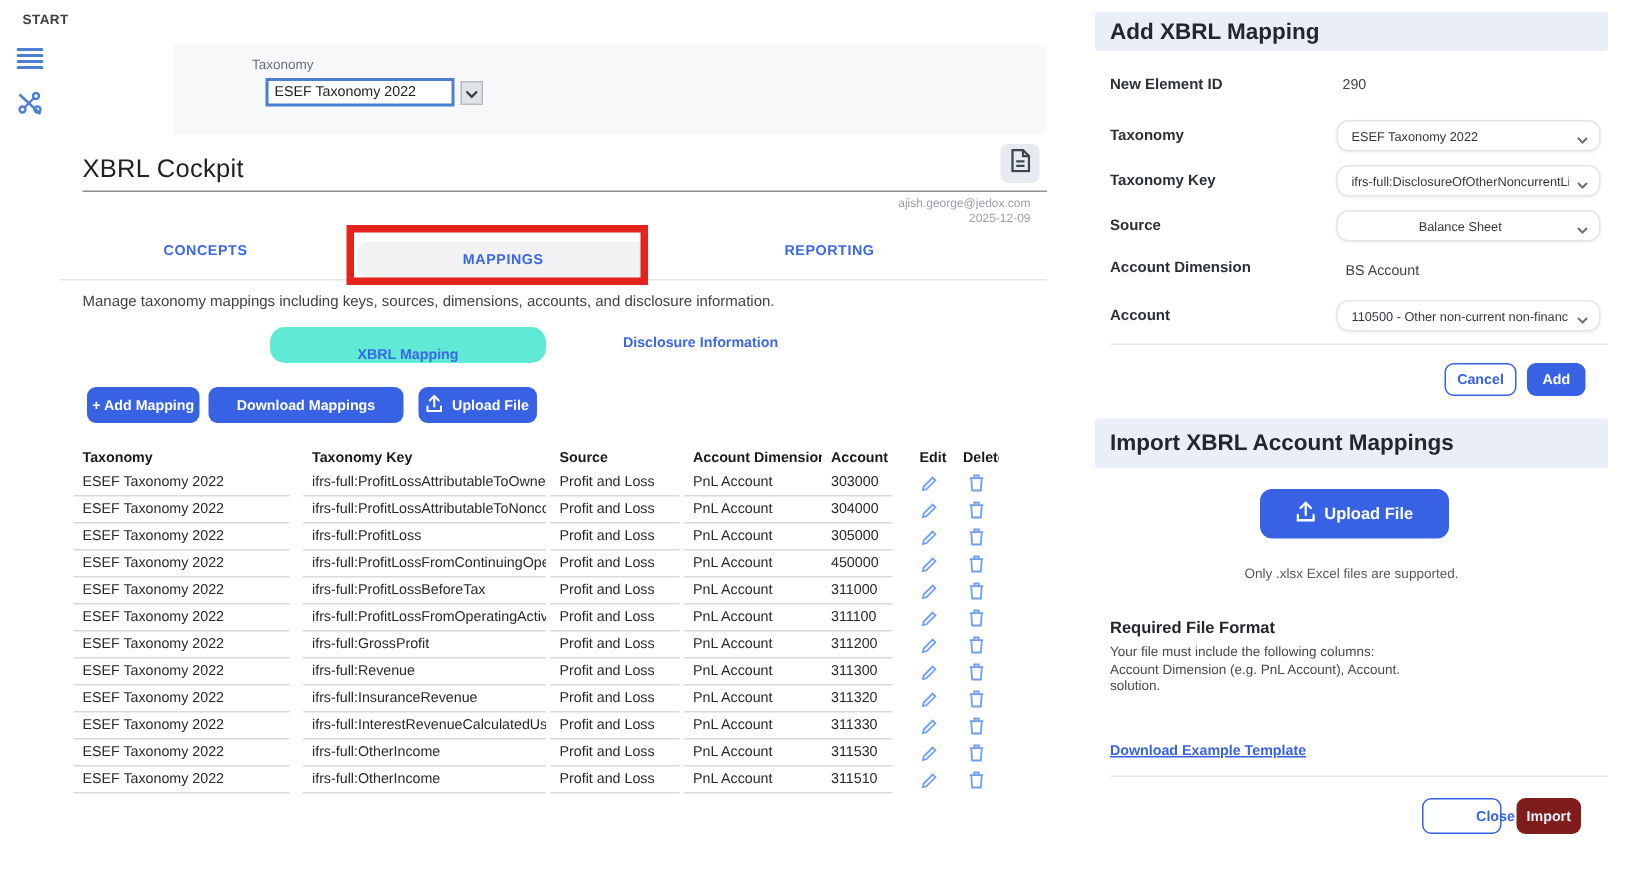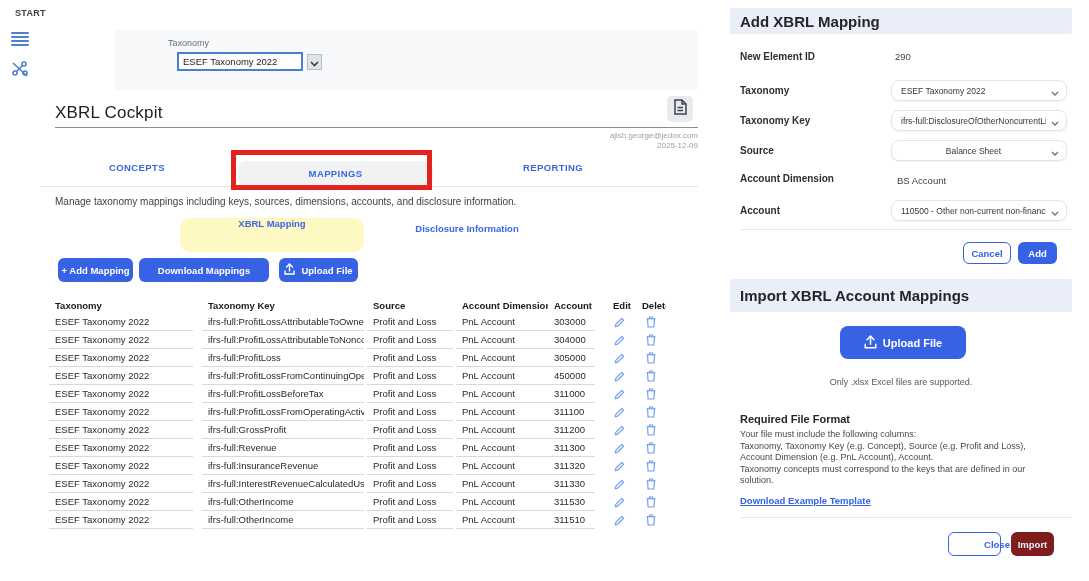--- a/index.html
+++ b/index.html
@@ -20,38 +20,38 @@
   .filter-input{left:177px;top:52px;width:126px;height:19px;background:#fff;border:2px solid #4a7fd1;
                 font-size:9.5px;color:#1c1e21;display:flex;align-items:center;padding:0 4px;box-sizing:border-box;}
   .filter-chevron{left:307px;top:54px;width:15px;height:16px;background:#e0e3e7;border:1px solid #b9bdc2;
                   display:flex;align-items:center;justify-content:center;box-sizing:border-box;}
 
   
   .page-title{left:55px;top:103px;font-size:17px;font-weight:500;color:#202124;letter-spacing:.2px;}
   .title-rule{left:55px;top:127px;width:643px;border-top:1px solid #8a8f94;height:0;}
   .doc-btn{left:667px;top:96px;width:26px;height:26px;background:#e7eaee;border-radius:5px;
            display:flex;align-items:center;justify-content:center;cursor:pointer;}
-  .meta{right:391px;text-align:right;font-size:8px;color:#9aa0a6;}
+  .meta{right:402px;text-align:right;font-size:8px;color:#9aa0a6;}
   .meta.email{top:131px;} .meta.date{top:141px;}
 
   
   .tabs{left:40px;top:152px;width:658px;height:34px;border-bottom:1px solid #e3e5e8;}
   .tab{position:absolute;top:10px;transform:translateX(-50%);font-size:9.5px;font-weight:700;
        color:#3b66e4;letter-spacing:.4px;cursor:pointer;}
   .tab.concepts{left:97px;} .tab.reporting{left:480px;margin-left:33px;}
   .tab-pill{position:absolute;left:198px;top:9px;width:195px;height:25px;background:#f1f2f3;
             border-radius:8px;display:flex;align-items:center;justify-content:center;cursor:pointer;}
   .tab-pill .tab-text{font-size:9.5px;font-weight:700;color:#3b66e4;letter-spacing:.4px;}
   .red-box{left:231px;top:150px;width:201px;height:40px;border:5px solid #e3231e;box-sizing:border-box;z-index:9;}
 
   .description{left:55px;top:196px;font-size:10px;color:#3f4347;}
 
   
-  .subtab-pill{left:180px;top:218px;width:184px;height:34px;background:#fef9c3;border-radius:10px;
-               display:flex;align-items:flex-start;justify-content:center;cursor:pointer;}
+  .subtab-pill{left:180px;top:218px;width:184px;height:24px;background:#5eead4;border-radius:10px;
+               display:flex;align-items:flex-end;justify-content:center;cursor:pointer;}
   .subtab-text{font-size:9.5px;font-weight:700;color:#3b66e4;}
   .subtab-plain{left:467px;top:223px;transform:translateX(-50%);font-size:9.5px;font-weight:700;
                 color:#3b66e4;cursor:pointer;}
 
   
   .btn{display:flex;align-items:center;justify-content:center;gap:6px;border-radius:6px;cursor:pointer;
        font-size:9.5px;font-weight:700;box-sizing:border-box;}
   .btn.primary{background:#3662e3;color:#fff;}
   .btn.outline{background:#fff;color:#3662e3;border:1.5px solid #3662e3;}
   .btn.disabled{background:#7f1d1d;color:#e9eefb;cursor:default;}
@@ -494,23 +494,21 @@
         </svg>
     </span>
     <span>Upload File</span>
   </div>
 
   <div class="abs note">Only .xlsx Excel files are supported.</div>
 
   <div class="abs fmt-title">Required File Format</div>
   <div class="abs fmt-lines">
     <div>Your file must include the following columns:</div>
-    <div>Taxonomy, Taxonomy Key (e.g. Concept), Source (e.g. Profit and Loss),</div>
     <div>Account Dimension (e.g. PnL Account), Account.</div>
-    <div>Taxonomy concepts must correspond to the keys that are defined in our</div>
     <div>solution.</div>
   </div>
 
   <div class="abs dl-link">Download Example Template</div>
 
   <div class="abs divider" style="top:517px;"></div>
   <div class="abs btn outline btn-close">Close</div>
   <div class="abs btn disabled btn-import">Import</div>
 
 </div>

